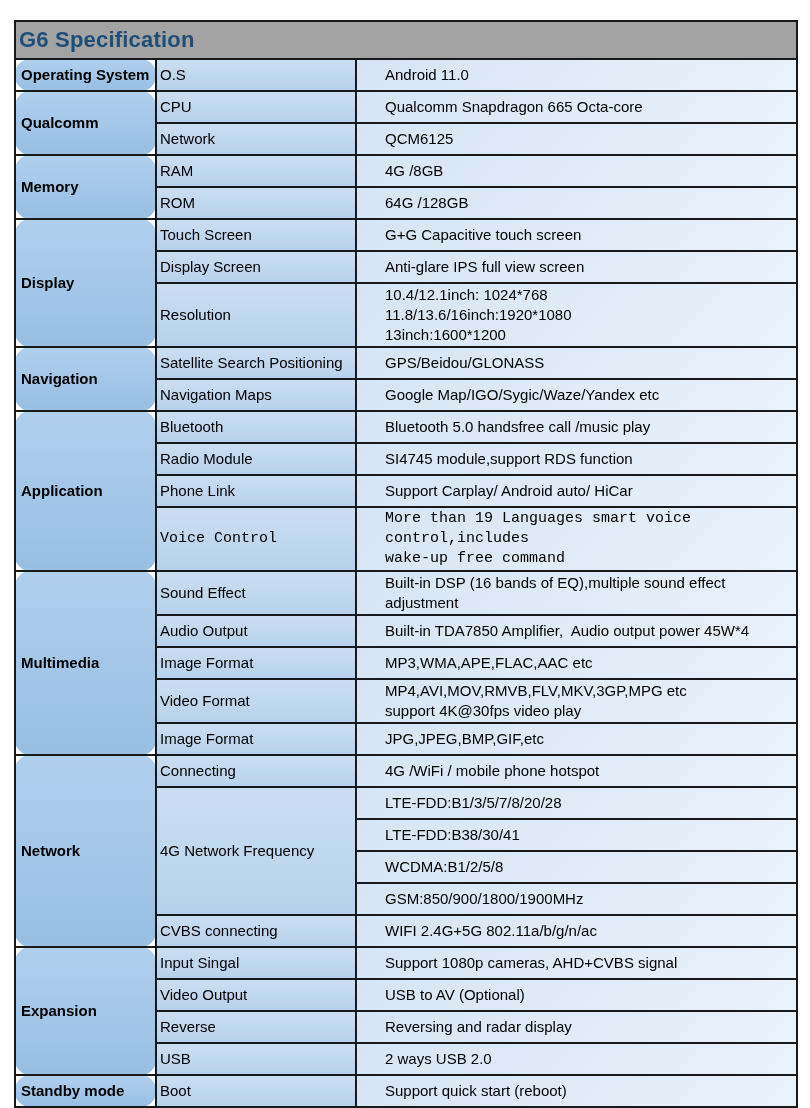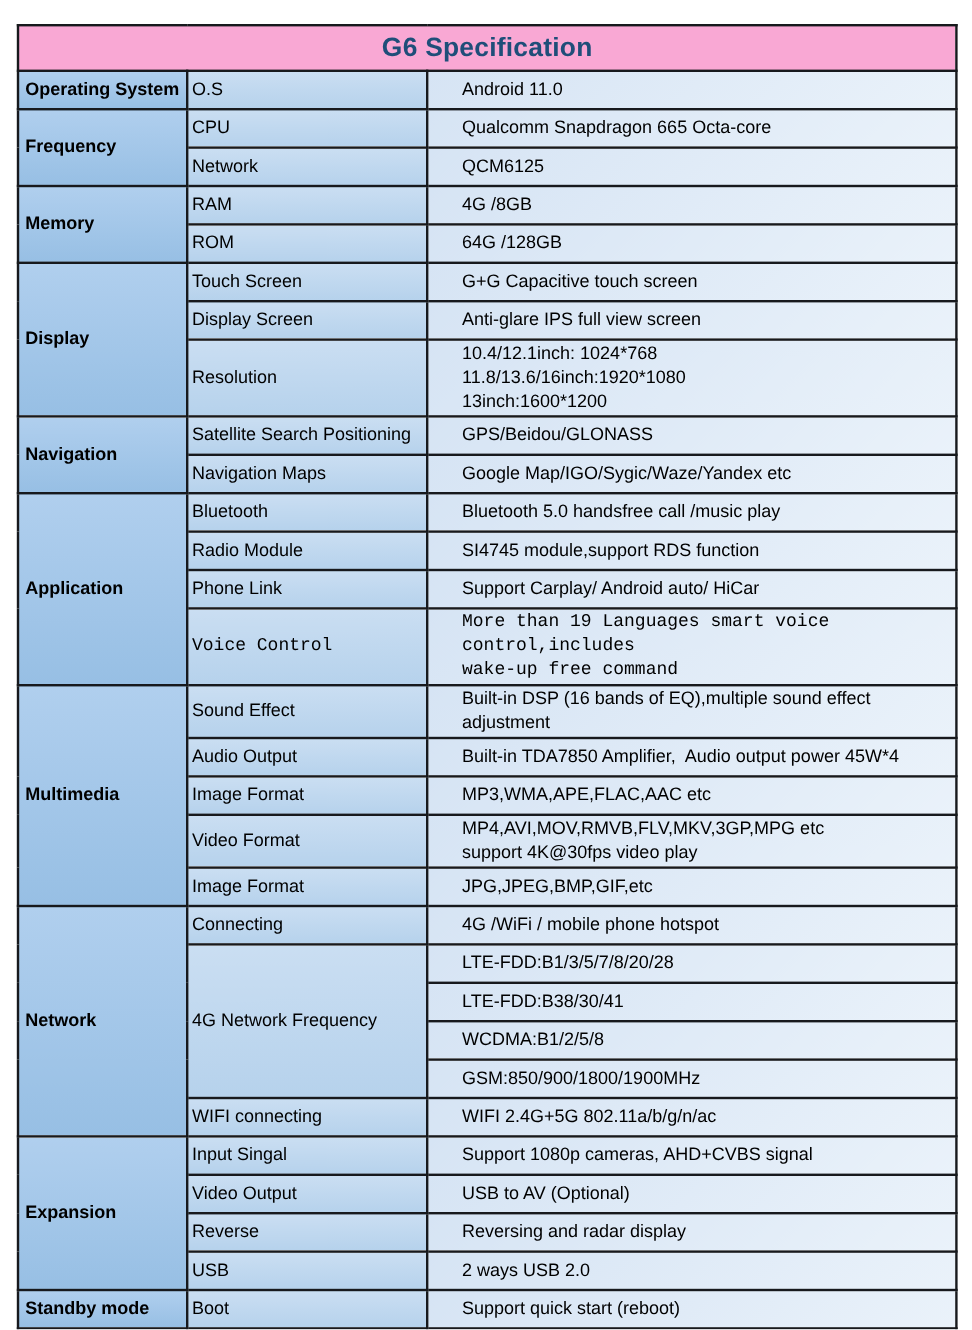--- a/index.html
+++ b/index.html
@@ -17,28 +17,29 @@
     border-collapse:collapse;table-layout:fixed;
     border:2px solid var(--border-color);
   }
   td,th{
     border:2px solid var(--border-color);
     font-size:15px;line-height:20px;
     padding:1px 3px;vertical-align:middle;
     overflow:hidden;
   }
   th.title-cell{
-    height:34px;background:#f9a8d4;text-align:center;
+    height:34px;background:#a3a3a3;text-align:left;
     font-size:22px;font-weight:bold;color:var(--title-color);
     letter-spacing:0.2px;
   }
   tbody tr{height:32px;}
   td.cat{
     font-weight:bold;padding-left:5px;
     background:linear-gradient(180deg,var(--col1-top),var(--col1-bot));
+    border-radius:15px;
   }
   td.lbl{
     background:linear-gradient(180deg,var(--col2-top),var(--col2-bot));
   }
   td.val{
     background:linear-gradient(135deg,var(--col3-top),var(--col3-bot));
     padding-left:28px;
   }
   td.val div{white-space:pre-wrap;}
 </style>
@@ -59,21 +60,21 @@
     </thead>
     <tbody>
         <tr>
           <td class="cat" rowspan="1">Operating System</td>
           <td class="lbl">O.S</td>
           <td class="val">
             <div>Android 11.0</div>
           </td>
         </tr>
         <tr>
-          <td class="cat" rowspan="2">Frequency</td>
+          <td class="cat" rowspan="2">Qualcomm</td>
           <td class="lbl">CPU</td>
           <td class="val">
             <div>Qualcomm Snapdragon 665 Octa-core</div>
           </td>
         </tr>
         <tr>
           <td class="lbl">Network</td>
           <td class="val">
             <div>QCM6125</div>
           </td>
@@ -205,21 +206,21 @@
           <td class="val">
             <div>WCDMA:B1/2/5/8</div>
           </td>
         </tr>
         <tr>
           <td class="val">
             <div>GSM:850/900/1800/1900MHz</div>
           </td>
         </tr>
         <tr>
-          <td class="lbl">WIFI connecting</td>
+          <td class="lbl">CVBS connecting</td>
           <td class="val">
             <div>WIFI 2.4G+5G 802.11a/b/g/n/ac</div>
           </td>
         </tr>
         <tr>
           <td class="cat" rowspan="4">Expansion</td>
           <td class="lbl">Input Singal</td>
           <td class="val">
             <div>Support 1080p cameras, AHD+CVBS signal</div>
           </td>

